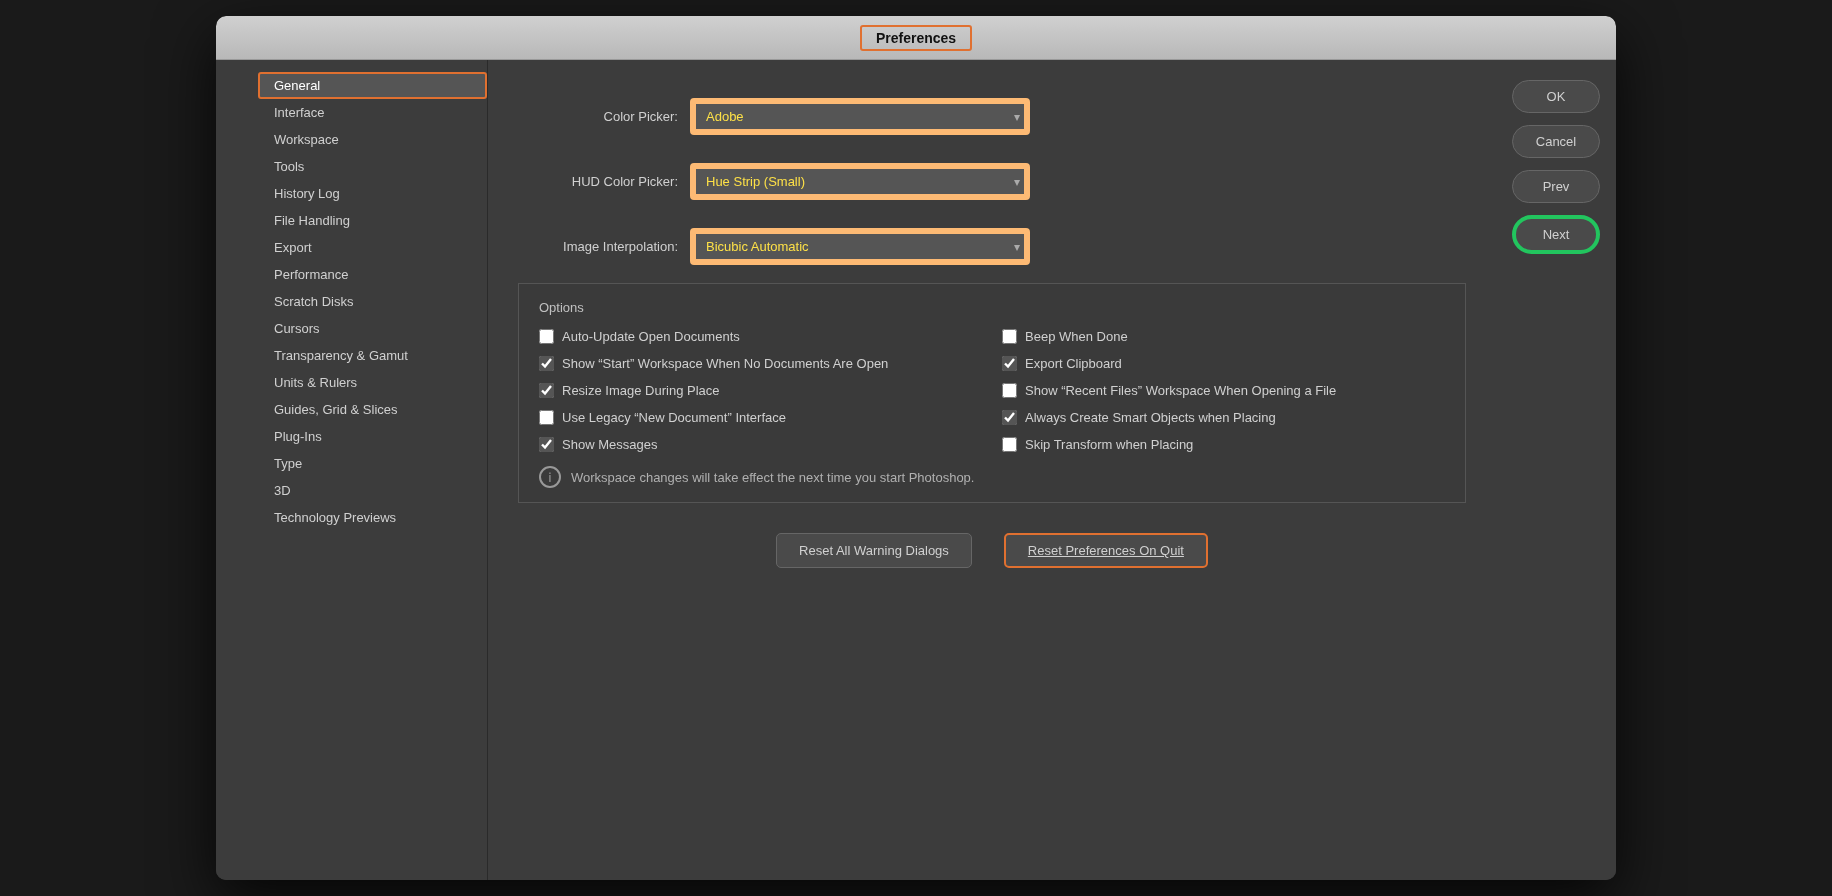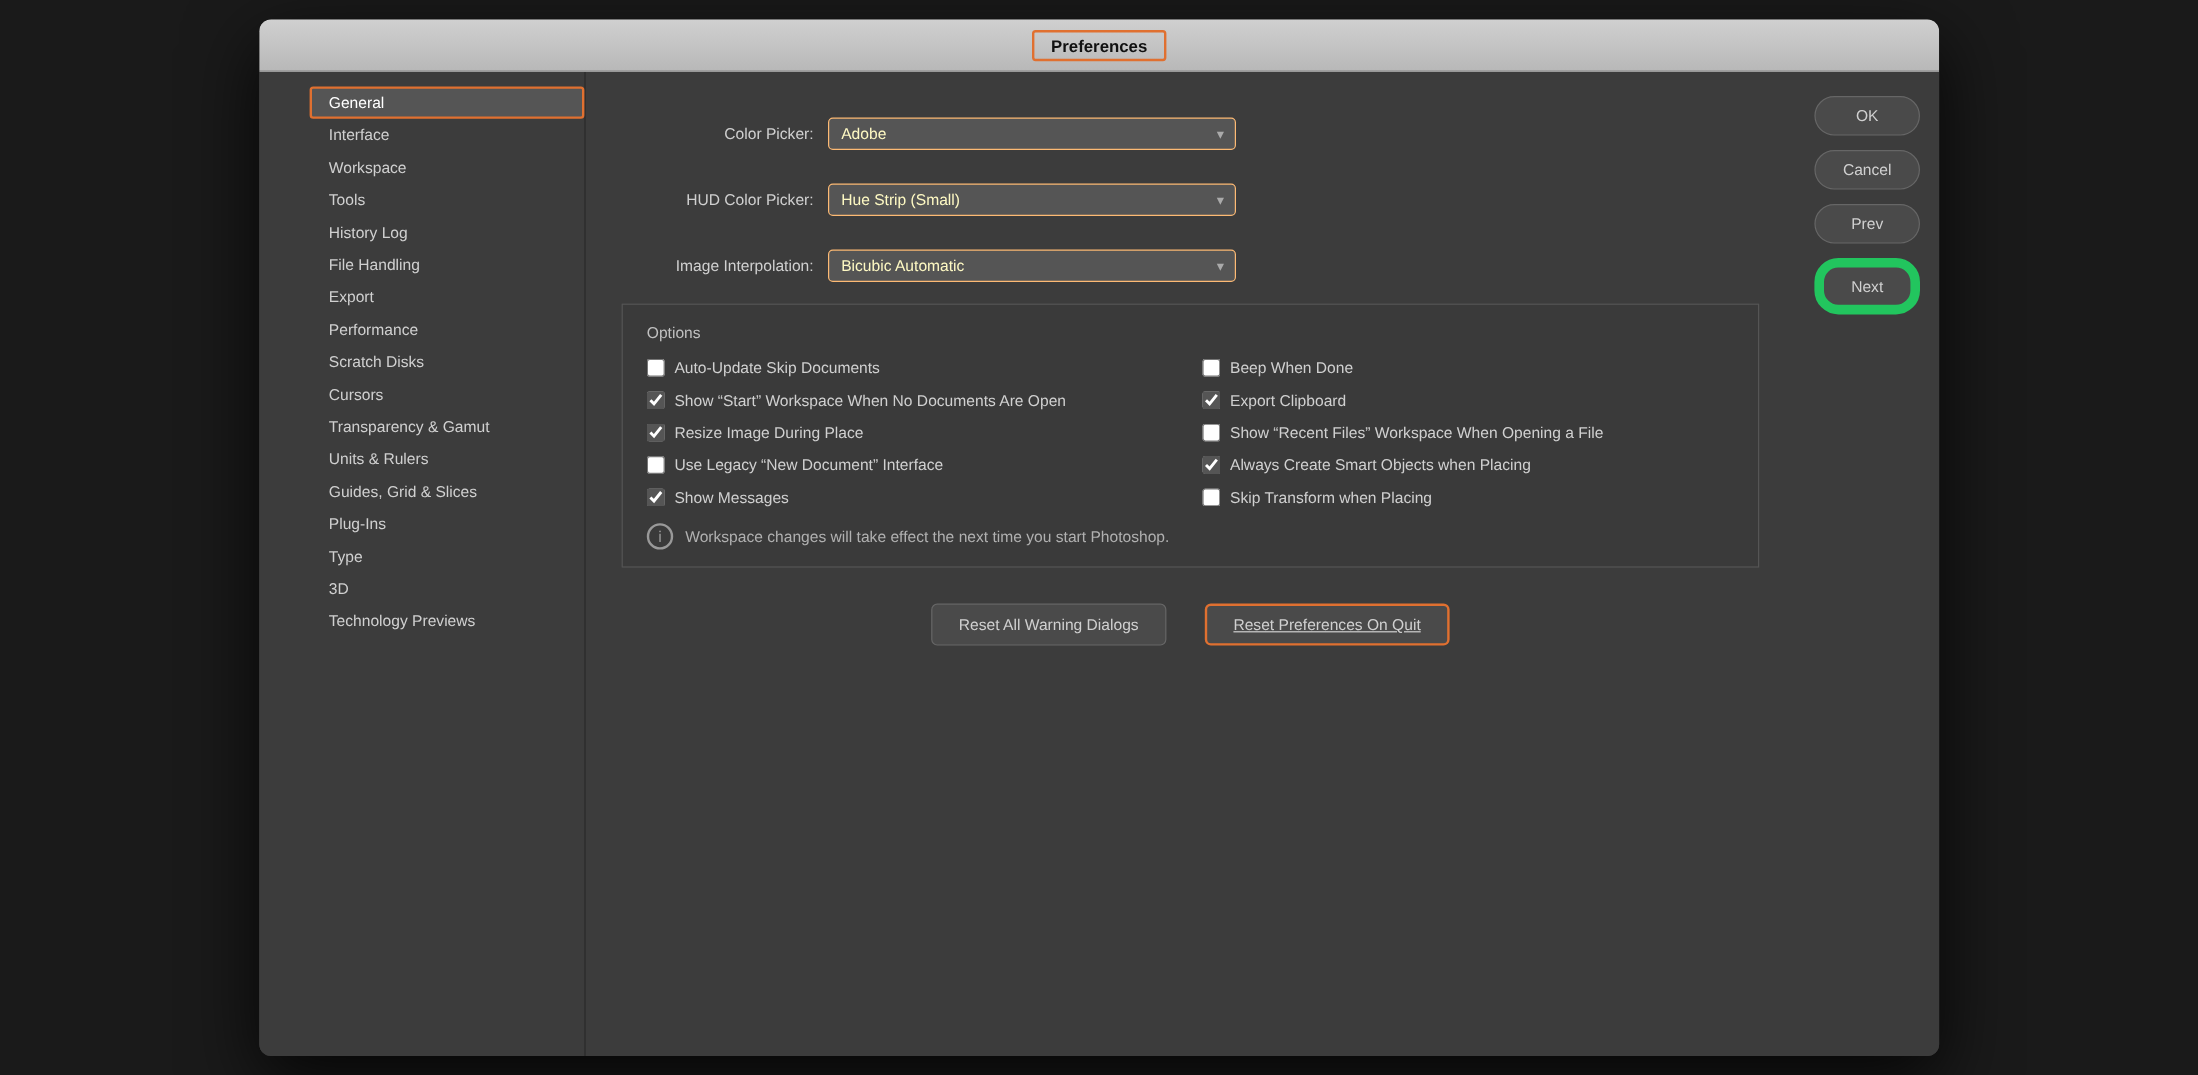--- a/index.html
+++ b/index.html
@@ -93,23 +93,23 @@
     .field-label {
       font-size: 13px;
       color: #d0d0d0;
       text-align: right;
       width: 160px;
       flex-shrink: 0;
     }
 
     .field-select {
       background: #555;
-      border: 1px solid #fdba74;
+      border: 6px solid #fdba74;
       border-radius: 4px;
-      color: #fef9c3;
+      color: #fde047;
       font-size: 13px;
       padding: 5px 28px 5px 10px;
       width: 340px;
       appearance: none;
       -webkit-appearance: none;
       cursor: pointer;
       outline: none;
     }
 
     .select-wrapper {
@@ -231,21 +231,21 @@
       border-radius: 20px;
       color: #d0d0d0;
       font-size: 13px;
       padding: 8px 0;
       width: 88px;
       text-align: center;
       cursor: pointer;
     }
 
     .btn-next {
-      border: 8px solid #22c55e;
+      border: 4px solid #22c55e;
     }
   </style>
 </head>
 <body>
 
 <div class="window-outer">
 
   <div class="title-bar">
     <span class="title-bar-title">Preferences</span>
   </div>
@@ -293,21 +293,21 @@
         <div class="select-wrapper">
           <select class="field-select" id="image-interpolation-select"><option value="Bicubic Automatic">Bicubic Automatic</option><option value="Nearest Neighbor">Nearest Neighbor</option><option value="Bilinear">Bilinear</option><option value="Bicubic">Bicubic</option><option value="Bicubic Smoother">Bicubic Smoother</option><option value="Bicubic Sharper">Bicubic Sharper</option></select>
         </div>
       </div>
 
       <div class="options-section">
         <div class="options-title">Options</div>
         <div class="options-grid" id="options-grid">
             <label class="checkbox-row">
               <input type="checkbox" style="">
-              <span>Auto-Update Skip Documents</span>
+              <span>Auto-Update Open Documents</span>
             </label>
             <label class="checkbox-row">
               <input type="checkbox" style="">
               <span>Beep When Done</span>
             </label>
             <label class="checkbox-row">
               <input type="checkbox" checked="" style="">
               <span>Show “Start” Workspace When No Documents Are Open</span>
             </label>
             <label class="checkbox-row">

